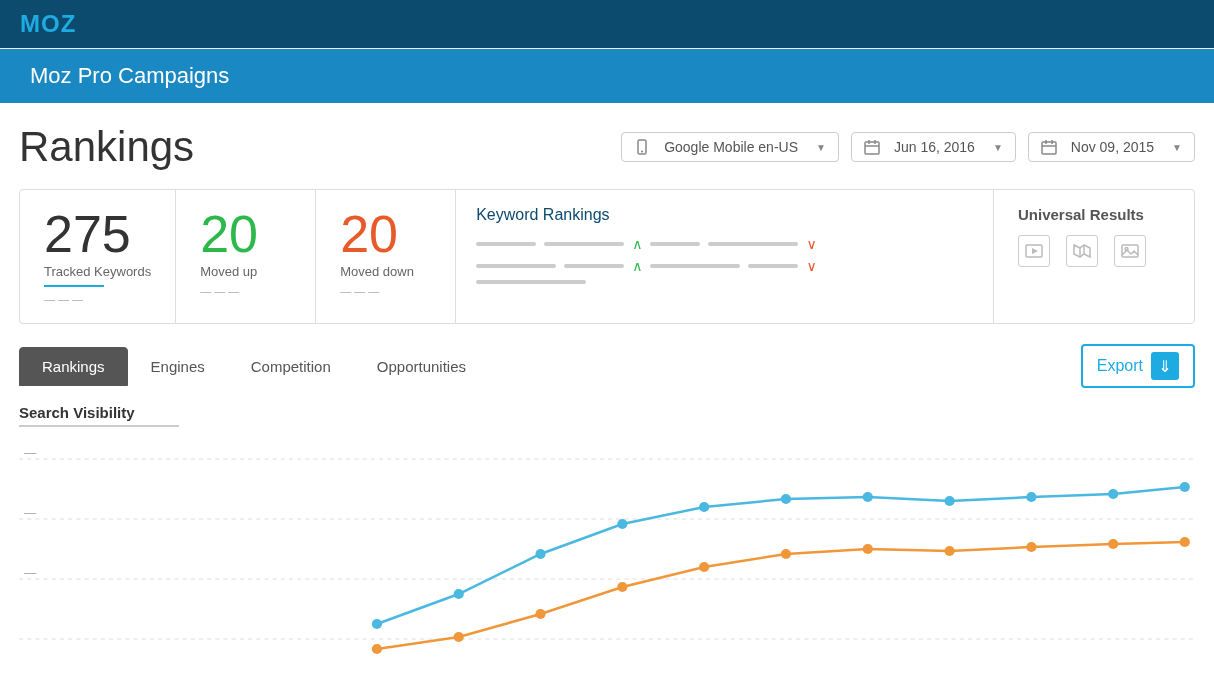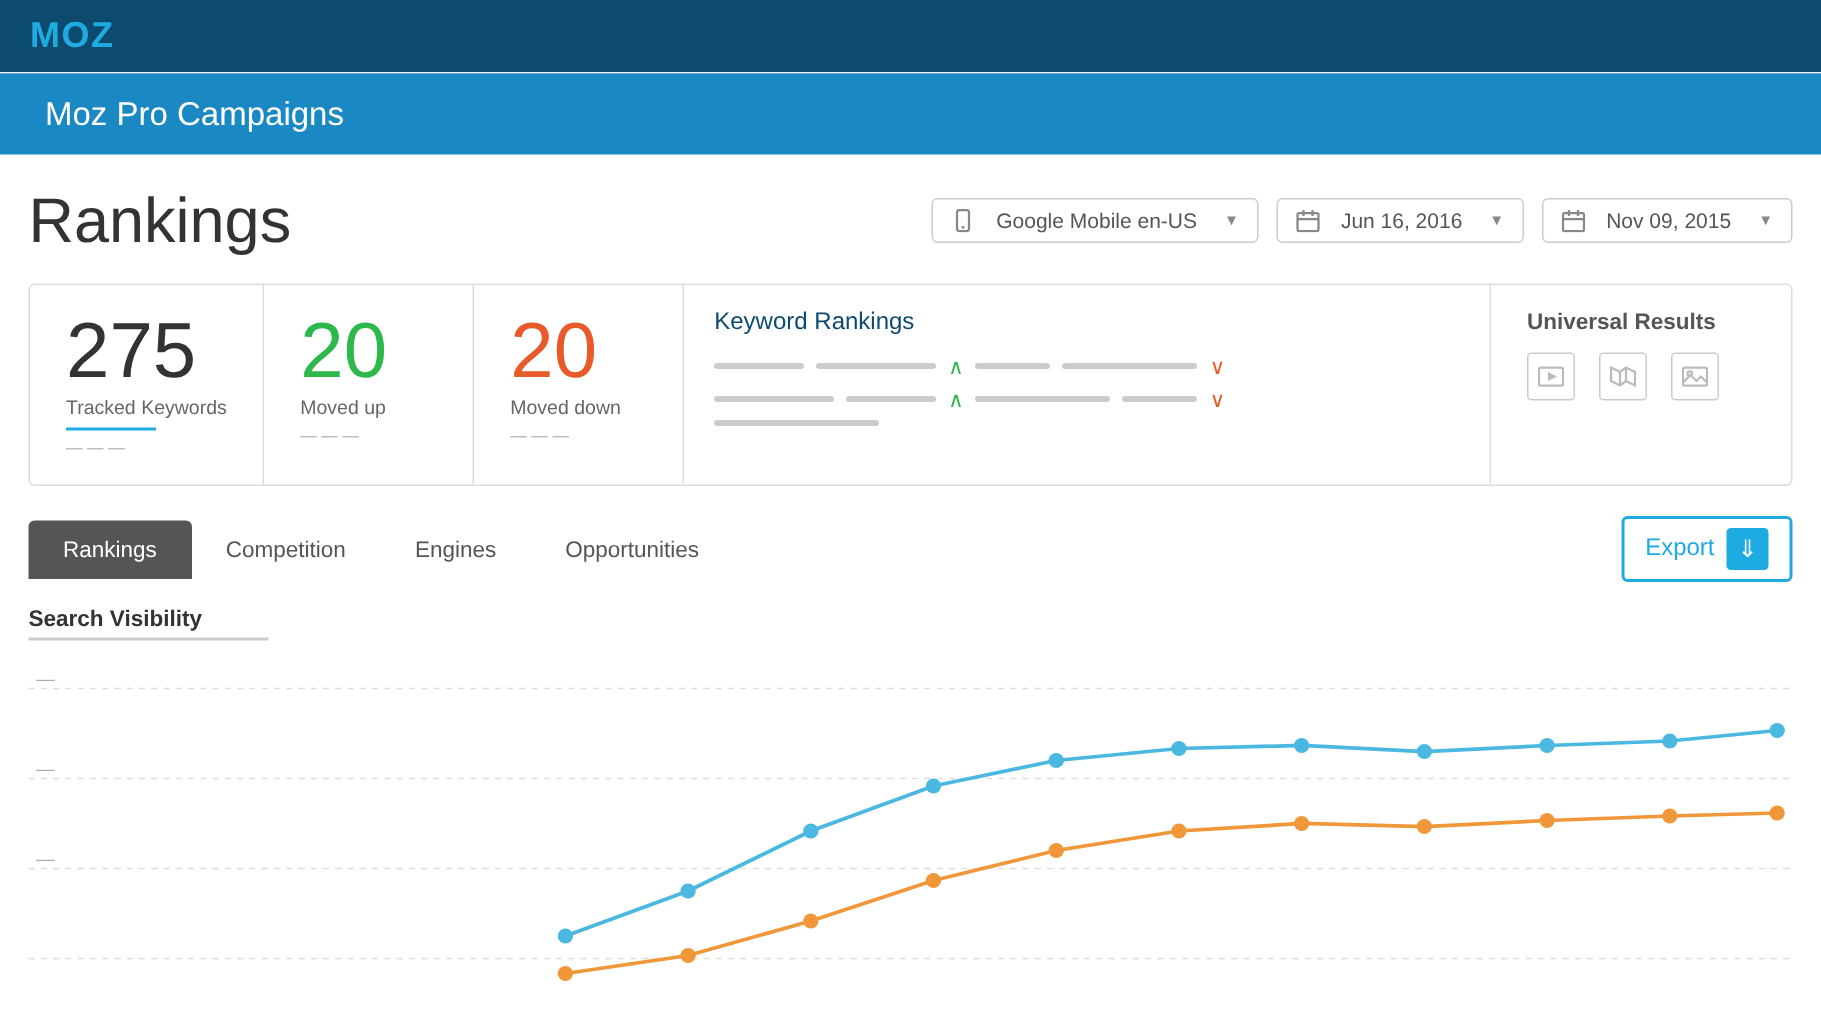--- a/index.html
+++ b/index.html
@@ -370,24 +370,24 @@
       </div>
     </div>
   </div>
 
   <div class="tabs-row">
     <div class="tabs">
       <div class="tab active">
         <span>Rankings</span>
       </div>
       <div class="tab">
+        <span>Engines</span>
+      </div>
+      <div class="tab">
         <span>Competition</span>
-      </div>
-      <div class="tab">
-        <span>Engines</span>
       </div>
       <div class="tab">
         <span>Opportunities</span>
       </div>
     </div>
     <button class="export-btn">
       <span>Export</span>
       <div class="export-icon">⇓</div>
     </button>
   </div>

